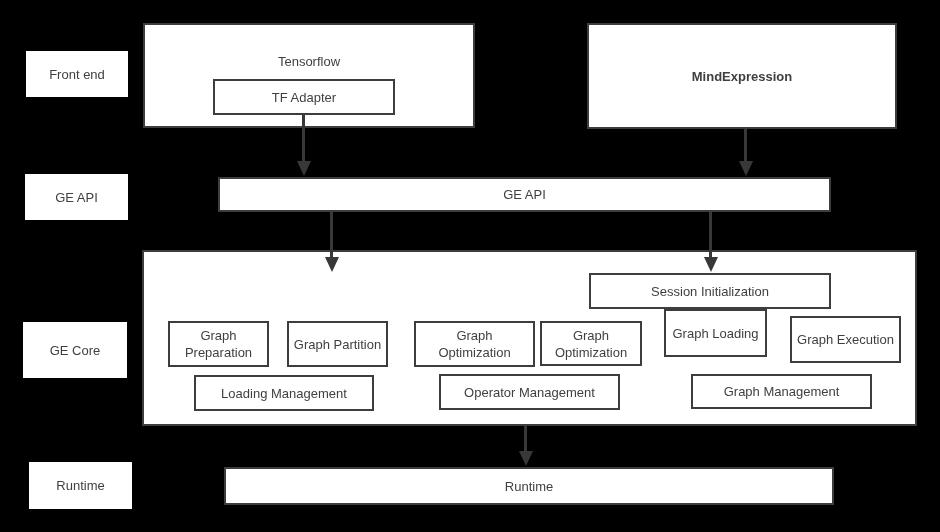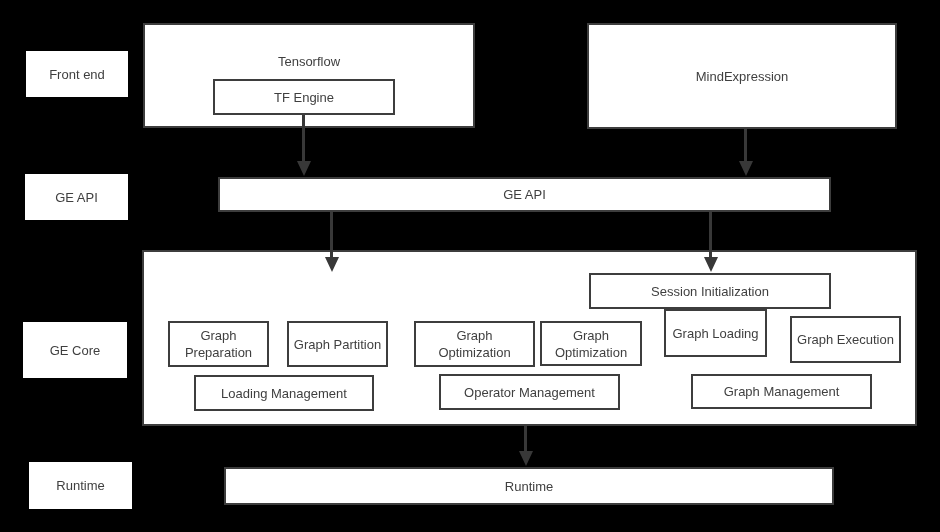--- a/index.html
+++ b/index.html
@@ -65,21 +65,21 @@
   
   #lbl-frontend { left: 26px;  top: 51px;  width: 102px; height: 46px; }
   #lbl-geapi    { left: 25px;  top: 174px; width: 103px; height: 46px; }
   #lbl-gecore   { left: 23px;  top: 322px; width: 104px; height: 56px; }
   #lbl-runtime  { left: 29px;  top: 462px; width: 103px; height: 47px; }
 
   
   #box-tensorflow { left: 143px; top: 23px;  width: 332px; height: 105px; }
   #txt-tensorflow { left: 143px; top: 54px;  width: 332px; }
   #box-tfadapter  { left: 213px; top: 79px;  width: 182px; height: 36px; }
-  #box-mindexpr   { left: 587px; top: 23px;  width: 310px; height: 106px; }
+  #box-mindexpr   { left: 587px; top: 23px;  width: 310px; height: 106px; font-weight: bold; }
 
   
   #box-geapibar { left: 218px; top: 177px; width: 613px; height: 35px; }
 
   
   #box-gecore     { left: 142px; top: 250px; width: 775px; height: 176px; }
   #box-gecoreinit { left: 213px; top: 273px; width: 240px; height: 37px; }
   #box-sessinit   { left: 589px; top: 273px; width: 242px; height: 36px; }
   #box-gprep  { left: 168px; top: 321px; width: 101px; height: 46px; }
   #box-gpart  { left: 287px; top: 321px; width: 101px; height: 46px; }
@@ -111,21 +111,21 @@
 
 <div id="canvas">
 
   <div class="label" id="lbl-frontend">Front end</div>
   <div class="label" id="lbl-geapi">GE API</div>
   <div class="label" id="lbl-gecore">GE Core</div>
   <div class="label" id="lbl-runtime">Runtime</div>
 
   <div class="box" id="box-tensorflow"></div>
   <div class="txt" id="txt-tensorflow">Tensorflow</div>
-  <div class="box" id="box-tfadapter">TF Engine</div>
+  <div class="box" id="box-tfadapter">TF Adapter</div>
   <div class="box" id="box-mindexpr">MindExpression</div>
 
   <div class="box" id="box-geapibar">GE API</div>
 
   <div class="box" id="box-gecore"></div>
   <div class="box" id="box-sessinit">Session Initialization</div>
   <div class="box" id="box-gprep">Graph Preparation</div>
   <div class="box" id="box-gpart">Graph Partition</div>
   <div class="box" id="box-gopt">Graph Optimization</div>
   <div class="box" id="box-gcomp">Graph Optimization</div>

